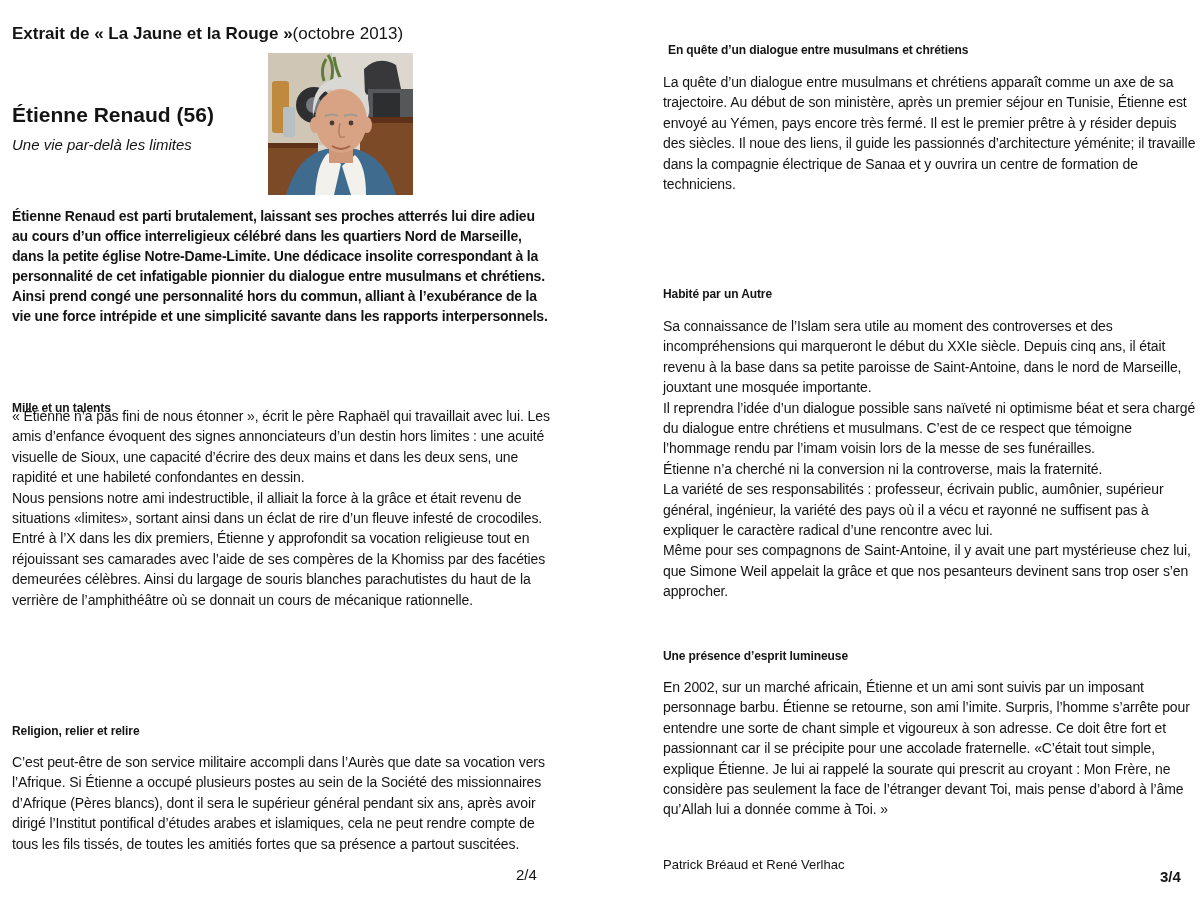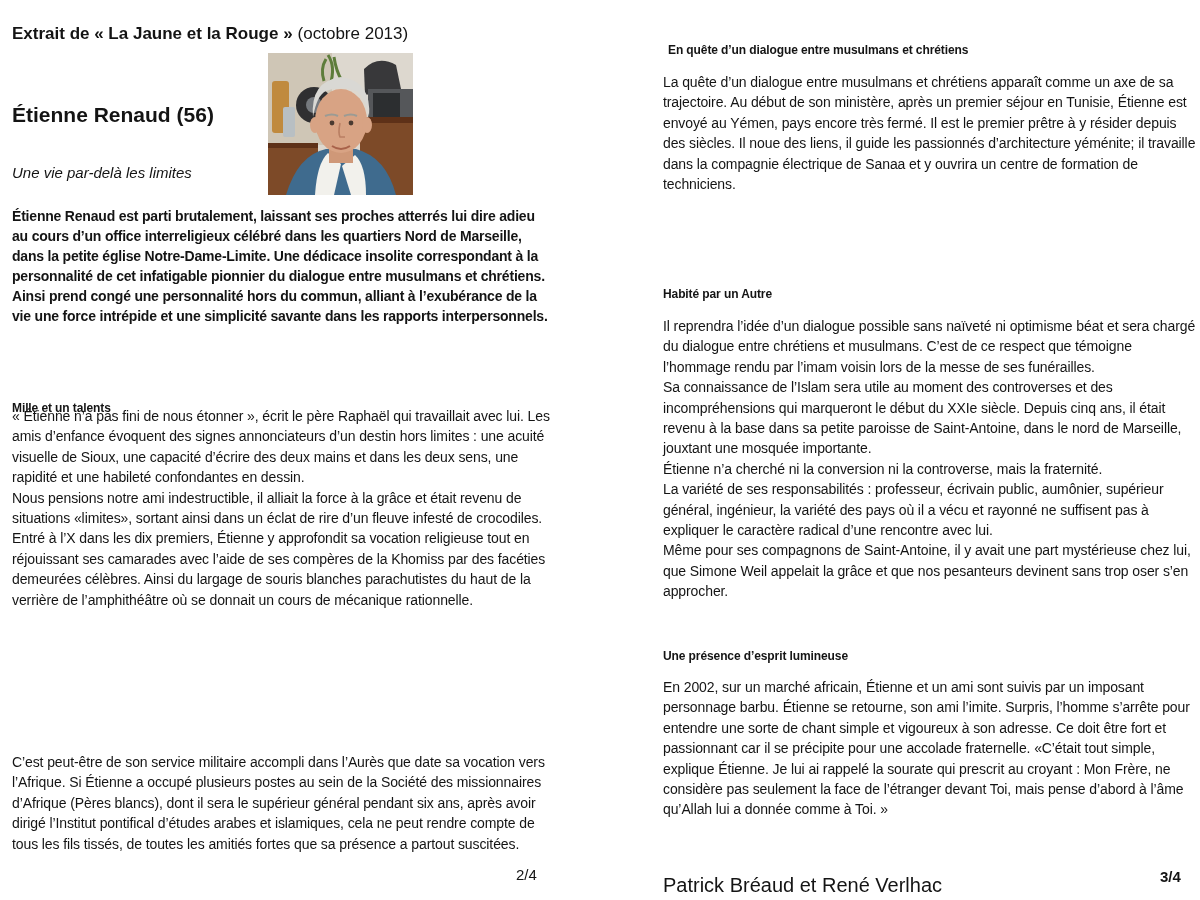--- a/index.html
+++ b/index.html
@@ -26,21 +26,20 @@
 
   .block { position: absolute; left: 0; width: 100%; }
 
   .doc-title {
     font-size: 17px;
     line-height: 22px;
     font-weight: bold;
   }
   .doc-title .title-date {
     font-weight: normal;
-    margin-left: 5px;
   }
 
   .name-heading {
     font-size: 21px;
     font-weight: bold;
   }
 
   .subtitle {
     font-size: 15px;
     font-style: italic;
@@ -58,36 +57,36 @@
   }
   .section-heading {
     font-size: 12px;
     font-weight: bold;
     letter-spacing: -0.1px;
   }
 
   
   .l-title    { top: 12px; }
   .l-name     { top: 86px; }
-  .l-subtitle { top: 164px; }
+  .l-subtitle { top: 136px; }
   .l-lead     { top: 206px; }
   .l-h1       { top: 389px; }
   .l-b1       { top: 406px; }
   .l-h2       { top: 712px; }
   .l-b2       { top: 752px; }
   .l-pagenum  { top: 866px; left: 476px; width: 60px; font-size: 15px; margin-left: 28px; }
 
   
   .r-h0      { top: 31px; padding-left: 5px; box-sizing: border-box; }
   .r-b0      { top: 72px; }
   .r-h1      { top: 275px; }
   .r-b1      { top: 316px; }
   .r-h2      { top: 637px; }
   .r-b2      { top: 677px; }
-  .r-byline  { top: 857px; font-size: 20px; margin-top: 17px; }
+  .r-byline  { top: 857px; font-size: 13px; }
   .r-pagenum { top: 868px; left: 497px; width: 60px; font-size: 15px; font-weight: bold; }
 
   .photo-frame {
     position: absolute;
     left: 256px;   
     top: 53px;
     width: 145px;
     height: 142px;
     overflow: hidden;
   }
@@ -145,41 +144,42 @@
     </div>
 
     <h3 class="block l-h1 section-heading">Mille et un talents</h3>
 
     <div class="block l-b1 bodytext">
       <p>« Étienne n’a pas fini de nous étonner », écrit le père Raphaël qui travaillait avec lui. Les amis d’enfance évoquent des signes annonciateurs d’un destin hors limites : une acuité visuelle de Sioux, une capacité d’écrire des deux mains et dans les deux sens, une rapidité et une habileté confondantes en dessin.</p>
       <p>Nous pensions notre ami indestructible, il alliait la force à la grâce et était revenu de situations «limites», sortant ainsi dans un éclat de rire d’un fleuve infesté de crocodiles.</p>
       <p>Entré à l’X dans les dix premiers, Étienne y approfondit sa vocation religieuse tout en réjouissant ses camarades avec l’aide de ses compères de la Khomiss par des facéties demeurées célèbres. Ainsi du largage de souris blanches parachutistes du haut de la verrière de l’amphithéâtre où se donnait un cours de mécanique rationnelle.</p>
     </div>
 
+    <h3 class="block l-h2 section-heading">Religion, relier et relire</h3>
 
     <div class="block l-b2 bodytext">
       <p>C’est peut-être de son service militaire accompli dans l’Aurès que date sa vocation vers l’Afrique. Si Étienne a occupé plusieurs postes au sein de la Société des missionnaires d’Afrique (Pères blancs), dont il sera le supérieur général pendant six ans, après avoir dirigé l’Institut pontifical d’études arabes et islamiques, cela ne peut rendre compte de tous les fils tissés, de toutes les amitiés fortes que sa présence a partout suscitées.</p>
     </div>
 
     <div class="block l-pagenum">2/4</div>
   </section>
 
   <section class="col col-right">
 
     <h3 class="block r-h0 section-heading">En quête d’un dialogue entre musulmans et chrétiens</h3>
 
     <div class="block r-b0 bodytext">
       <p>La quête d’un dialogue entre musulmans et chrétiens apparaît comme un axe de sa trajectoire. Au début de son ministère, après un premier séjour en Tunisie, Étienne est envoyé au Yémen, pays encore très fermé. Il est le premier prêtre à y résider depuis des siècles. Il noue des liens, il guide les passionnés d’architecture yéménite; il travaille dans la compagnie électrique de Sanaa et y ouvrira un centre de formation de techniciens.</p>
     </div>
 
     <h3 class="block r-h1 section-heading">Habité par un Autre</h3>
 
     <div class="block r-b1 bodytext">
+      <p>Sa connaissance de l’Islam sera utile au moment des controverses et des incompréhensions qui marqueront le début du XXIe siècle. Depuis cinq ans, il était revenu à la base dans sa petite paroisse de Saint-Antoine, dans le nord de Marseille, jouxtant une mosquée importante.</p>
       <p>Il reprendra l’idée d’un dialogue possible sans naïveté ni optimisme béat et sera chargé du dialogue entre chrétiens et musulmans. C’est de ce respect que témoigne l’hommage rendu par l’imam voisin lors de la messe de ses funérailles.</p>
-      <p>Sa connaissance de l’Islam sera utile au moment des controverses et des incompréhensions qui marqueront le début du XXIe siècle. Depuis cinq ans, il était revenu à la base dans sa petite paroisse de Saint-Antoine, dans le nord de Marseille, jouxtant une mosquée importante.</p>
       <p>Étienne n’a cherché ni la conversion ni la controverse, mais la fraternité.</p>
       <p>La variété de ses responsabilités : professeur, écrivain public, aumônier, supérieur général, ingénieur, la variété des pays où il a vécu et rayonné ne suffisent pas à expliquer le caractère radical d’une rencontre avec lui.</p>
       <p>Même pour ses compagnons de Saint-Antoine, il y avait une part mystérieuse chez lui, que Simone Weil appelait la grâce et que nos pesanteurs devinent sans trop oser s’en approcher.</p>
     </div>
 
     <h3 class="block r-h2 section-heading">Une présence d’esprit lumineuse</h3>
 
     <div class="block r-b2 bodytext">
       <p>En 2002, sur un marché africain, Étienne et un ami sont suivis par un imposant personnage barbu. Étienne se retourne, son ami l’imite. Surpris, l’homme s’arrête pour entendre une sorte de chant simple et vigoureux à son adresse. Ce doit être fort et passionnant car il se précipite pour une accolade fraternelle. «C’était tout simple, explique Étienne. Je lui ai rappelé la sourate qui prescrit au croyant : Mon Frère, ne considère pas seulement la face de l’étranger devant Toi, mais pense d’abord à l’âme qu’Allah lui a donnée comme à Toi. »</p>
     </div>

